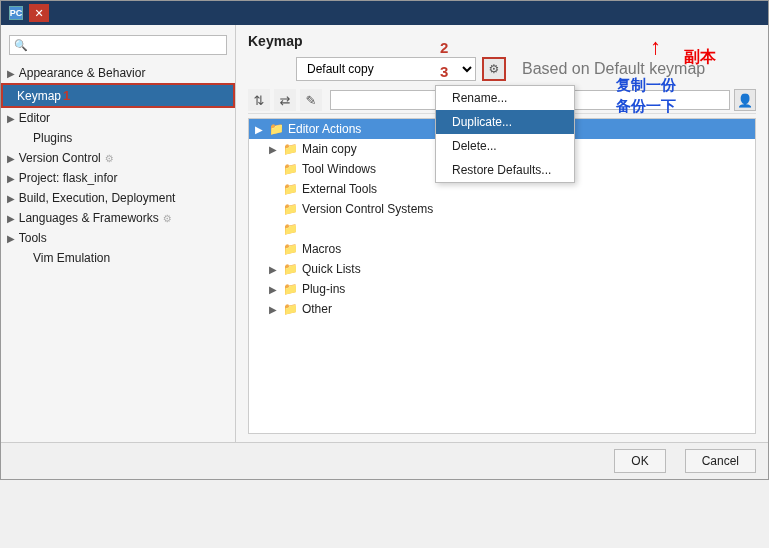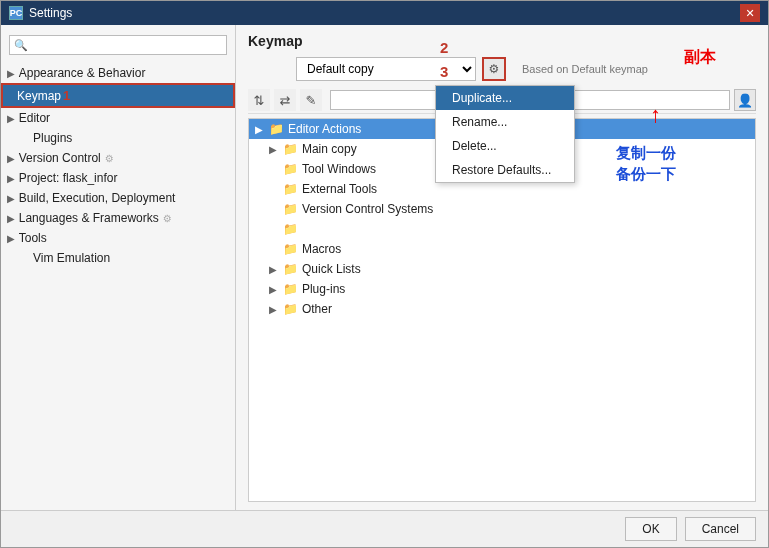--- a/index.html
+++ b/index.html
@@ -1,18 +1,18 @@
 <!DOCTYPE html>
 <html><head>
   <meta charset="utf-8">
   <style>
     * { box-sizing: border-box; margin: 0; padding: 0; font-family: 'Segoe UI', Tahoma, sans-serif; font-size: 12px; }
     body { width: 769px; height: 548px; background: #f0f0f0; overflow: hidden; }
 
-    .window { width: 769px; height: 548px; background: #f0f0f0; border: 1px solid #999; display: flex; flex-direction: column; }
+    .window { width: 769px; height: 480px; background: #f0f0f0; border: 1px solid #999; display: flex; flex-direction: column; }
 
     .title-bar { background: #1e3a5f; height: 24px; display: flex; align-items: center; padding: 0 8px; color: white; font-size: 12px; }
     .title-bar-icon { width: 14px; height: 14px; margin-right: 6px; background: #4a8fd4; border: 1px solid #6aa; display: flex; align-items: center; justify-content: center; font-size: 9px; color: white; font-weight: bold; }
     .title-bar-title { flex: 1; color: white; }
     .title-bar-close { width: 20px; height: 18px; background: #c0392b; color: white; display: flex; align-items: center; justify-content: center; cursor: pointer; font-size: 11px; }
 
     .content { display: flex; flex: 1; overflow: hidden; }
 
     
     .sidebar { width: 235px; background: #f5f5f5; border-right: 1px solid #ccc; display: flex; flex-direction: column; padding: 6px 0; }
@@ -30,21 +30,21 @@
     .sidebar-item .badge { margin-left: 4px; color: #aaa; font-size: 10px; }
 
     
     .right-panel { flex: 1; display: flex; flex-direction: column; padding: 8px 12px; background: #f5f5f5; }
     .panel-title { font-size: 14px; font-weight: bold; color: #222; margin-bottom: 8px; }
 
     .keymap-row { display: flex; align-items: center; gap: 6px; margin-bottom: 6px; position: relative; }
     .keymap-select { flex: 0 0 180px; padding: 3px 6px; border: 1px solid #bbb; background: white; font-size: 12px; margin-left: 48px; }
     .gear-btn { width: 24px; height: 24px; background: #e8e8e8; border: 1px solid #bbb; display: flex; align-items: center; justify-content: center; cursor: pointer; font-size: 13px; color: #555; position: relative; }
     .gear-btn.active { border: 2px solid #c0392b; }
-    .based-on { color: #777; font-size: 11px; margin-left: 10px; text-align: center; }
+    .based-on { color: #777; font-size: 16px; margin-left: 10px; text-align: center; }
 
     
     .dropdown-menu { position: absolute; top: 28px; left: 187px; background: white; border: 1px solid #bbb; box-shadow: 2px 2px 6px rgba(0,0,0,0.2); z-index: 100; min-width: 140px; }
     .dropdown-item { padding: 5px 16px; cursor: pointer; color: #222; }
     .dropdown-item.selected-item { background: #2e6da4; color: white; }
 
     
     .tree-toolbar { display: flex; align-items: center; gap: 4px; margin-bottom: 4px; padding: 2px 0; border-bottom: 1px solid #ddd; }
     .toolbar-btn { width: 22px; height: 22px; display: flex; align-items: center; justify-content: center; cursor: pointer; border: 1px solid transparent; font-size: 13px; color: #555; }
     .toolbar-search { flex: 1; display: flex; align-items: center; border: 1px solid #bbb; background: white; padding: 2px 4px; margin-left: 4px; }
@@ -54,36 +54,35 @@
     
     .tree-container { flex: 1; overflow-y: auto; background: white; border: 1px solid #ccc; }
     .tree-item { padding: 3px 6px; display: flex; align-items: center; cursor: pointer; color: #222; }
     .tree-item.selected { background: #4a90d9; color: white; }
     .tree-item .tree-arrow { width: 14px; font-size: 10px; color: #666; display: inline-block; }
     .tree-item.selected .tree-arrow { color: white; }
     .tree-item .tree-icon { margin-right: 4px; font-size: 12px; }
     .tree-indent-1 { padding-left: 20px; }
 
     
-    .bottom-bar { display: flex; align-items: center; justify-content: flex-end; padding: 6px 12px; background: #f0f0f0; border-top: 1px solid #ccc; gap: 8px; }
+    .bottom-bar { display: flex; align-items: center; justify-content: flex-end; padding: 6px 12px; background: #f0f0f0; border-top: 1px solid #ccc; gap: 19px; }
     .btn { padding: 4px 16px; border: 1px solid #bbb; background: #f5f5f5; cursor: pointer; font-size: 12px; color: #222; }
 
     .relative-container { position: relative; }
 
     
     .sidebar-num { color: #c0392b; font-weight: bold; font-size: 13px; margin-left: 2px; }
   </style>
 </head>
 <body>
 
 <div class="window">
 
   <div class="title-bar">
     <div class="title-bar-icon">PC</div>
-    <span class="title-bar-title">Settings</span>
     <div class="title-bar-close">✕</div>
   </div>
 
   <div class="content">
 
     <div class="sidebar">
       <div class="search-box">
         <span class="search-icon">🔍</span>
         <input type="text" style="">
       </div>
@@ -150,22 +149,22 @@
           <span>⚙</span>
         </div>
         <span class="based-on">Based on Default keymap</span>
 
         <span style="position:absolute; top:-18px; left:192px; color:#c0392b; font-weight:bold; font-size:15px;">2</span>
         <span style="position:absolute; top:6px; left:192px; color:#c0392b; font-weight:bold; font-size:15px;">3</span>
 
         <span style="position:absolute; top:-10px; right:40px; color:#e00; font-weight:bold; font-size:16px;">副本</span>
 
         <div class="dropdown-menu">
+          <div class="dropdown-item">Rename...</div>
           <div class="dropdown-item selected-item">Duplicate...</div>
-          <div class="dropdown-item">Rename...</div>
           <div class="dropdown-item">Delete...</div>
           <div class="dropdown-item">Restore Defaults...</div>
         </div>
       </div>
 
       <div class="tree-toolbar">
         <button class="toolbar-btn">⇅</button>
         <button class="toolbar-btn">⇄</button>
         <button class="toolbar-btn">✎</button>
         <div class="toolbar-search">

